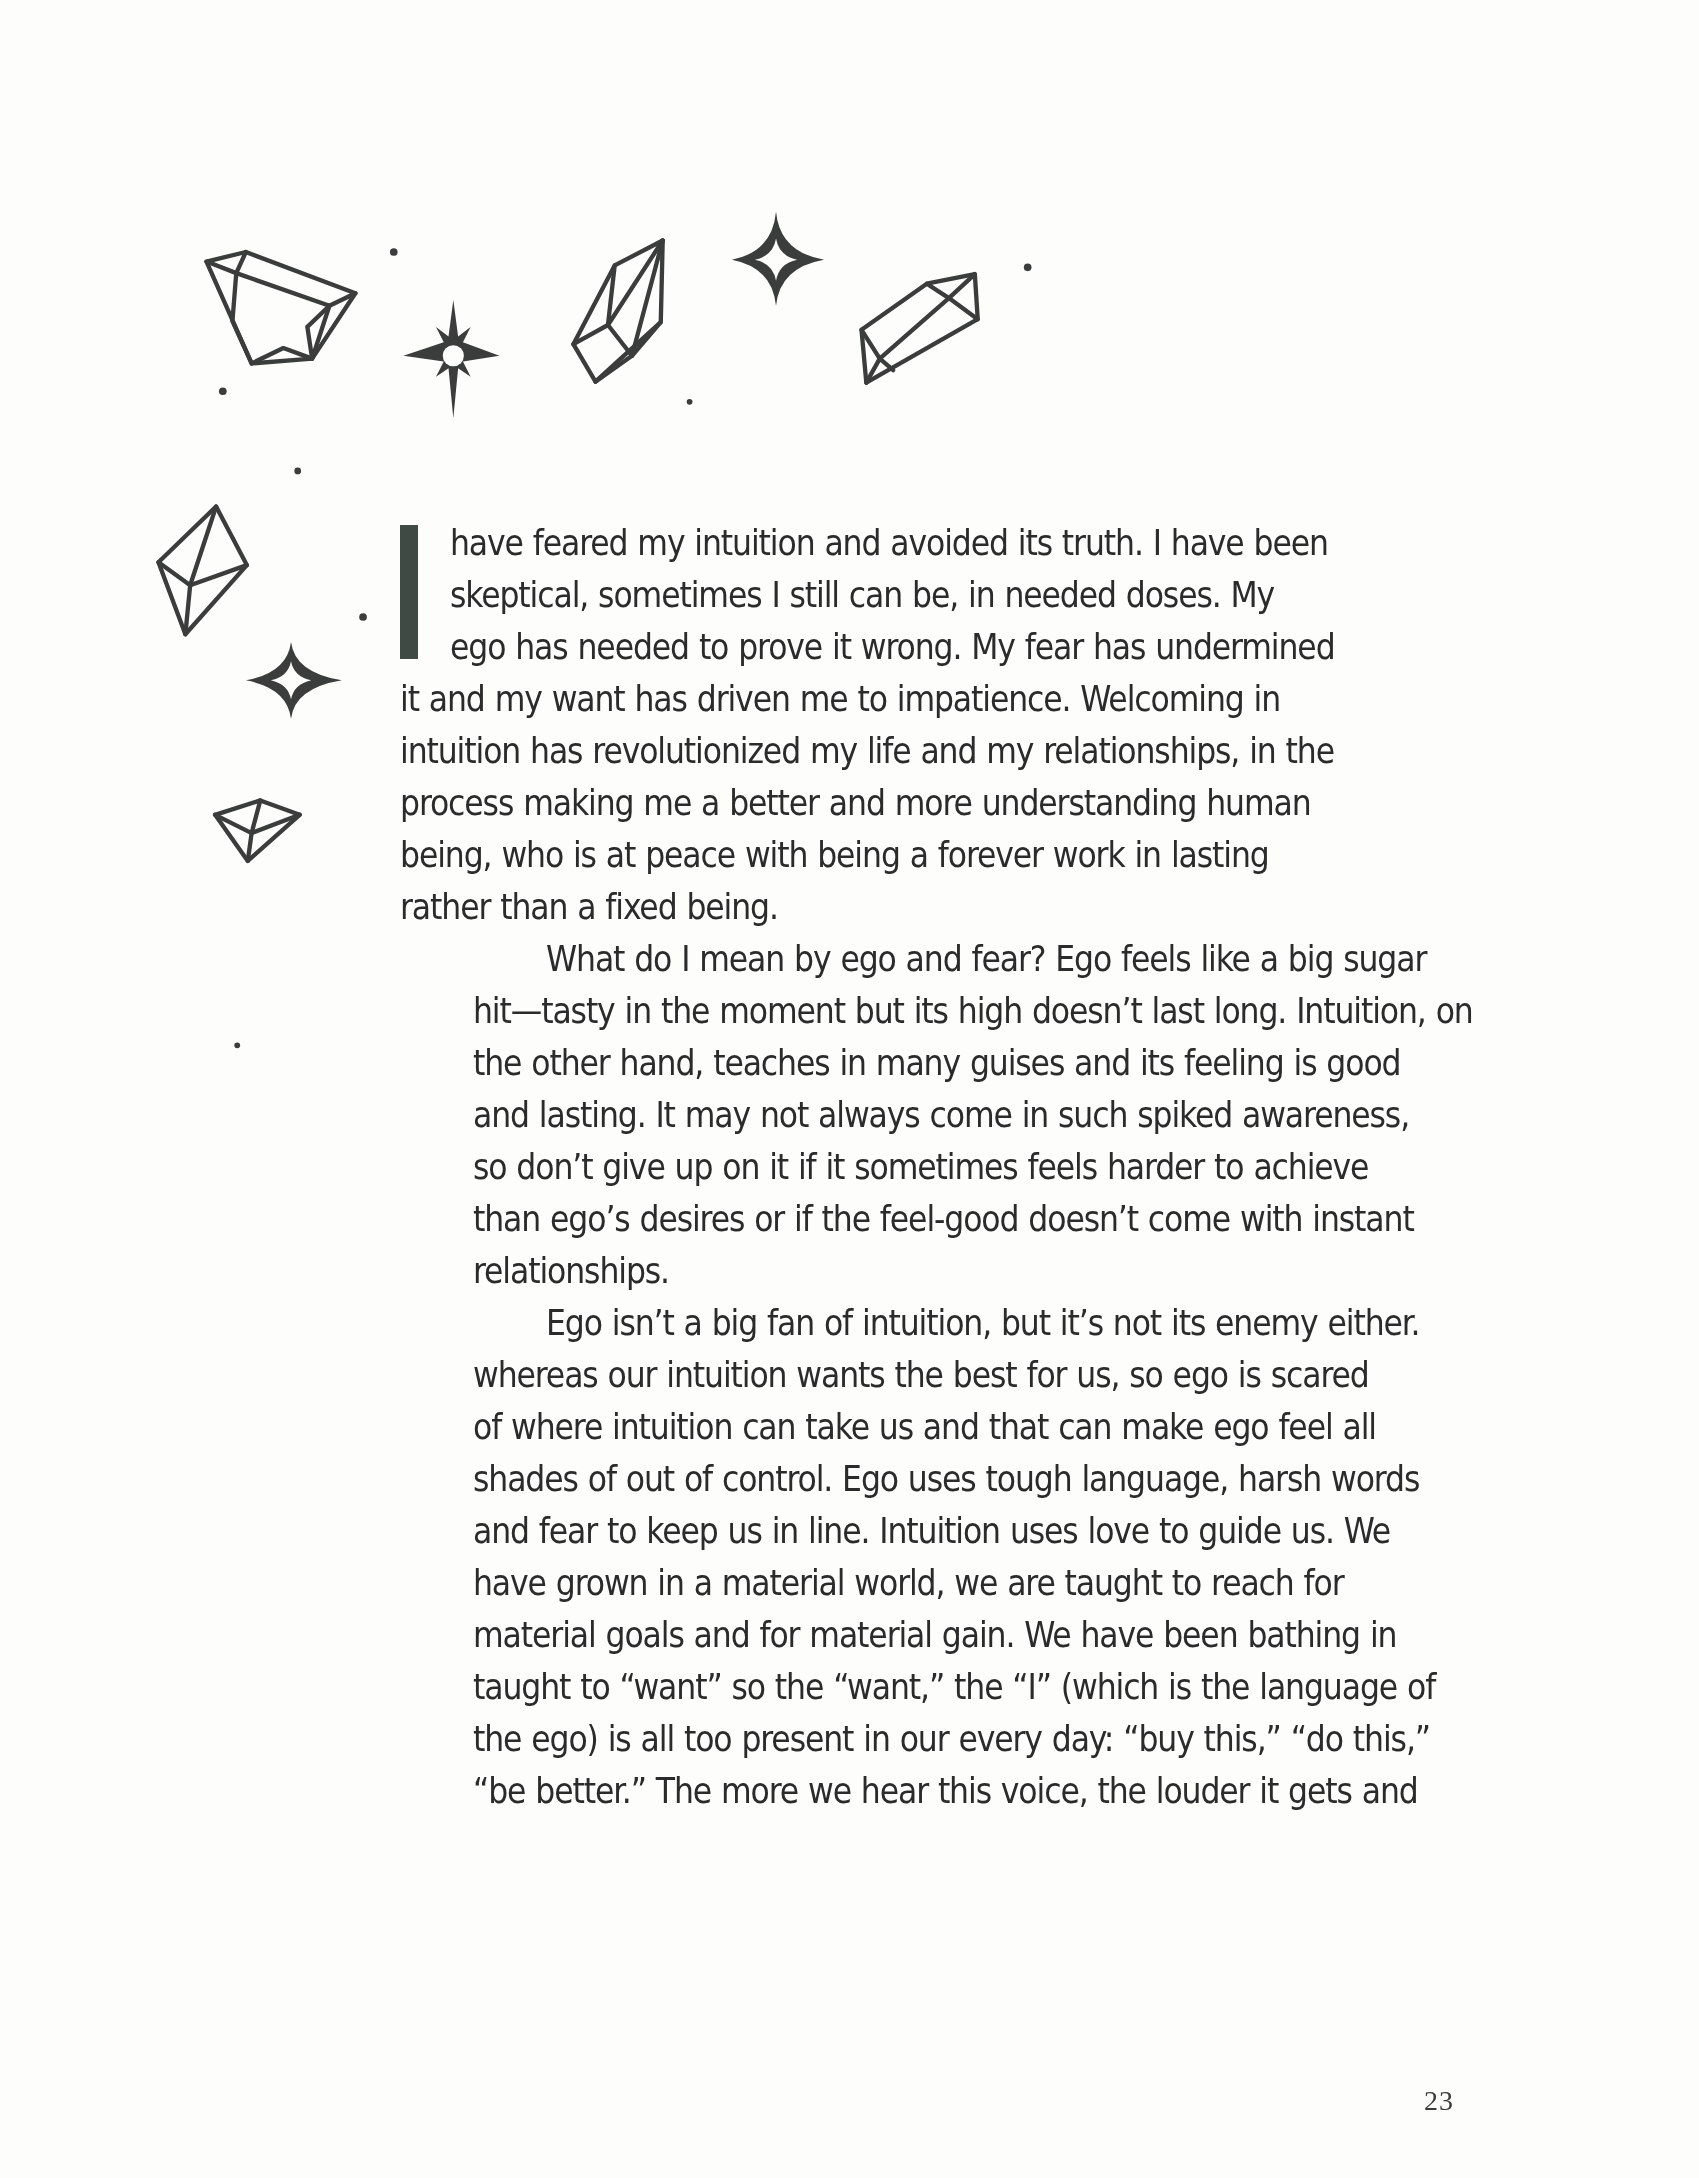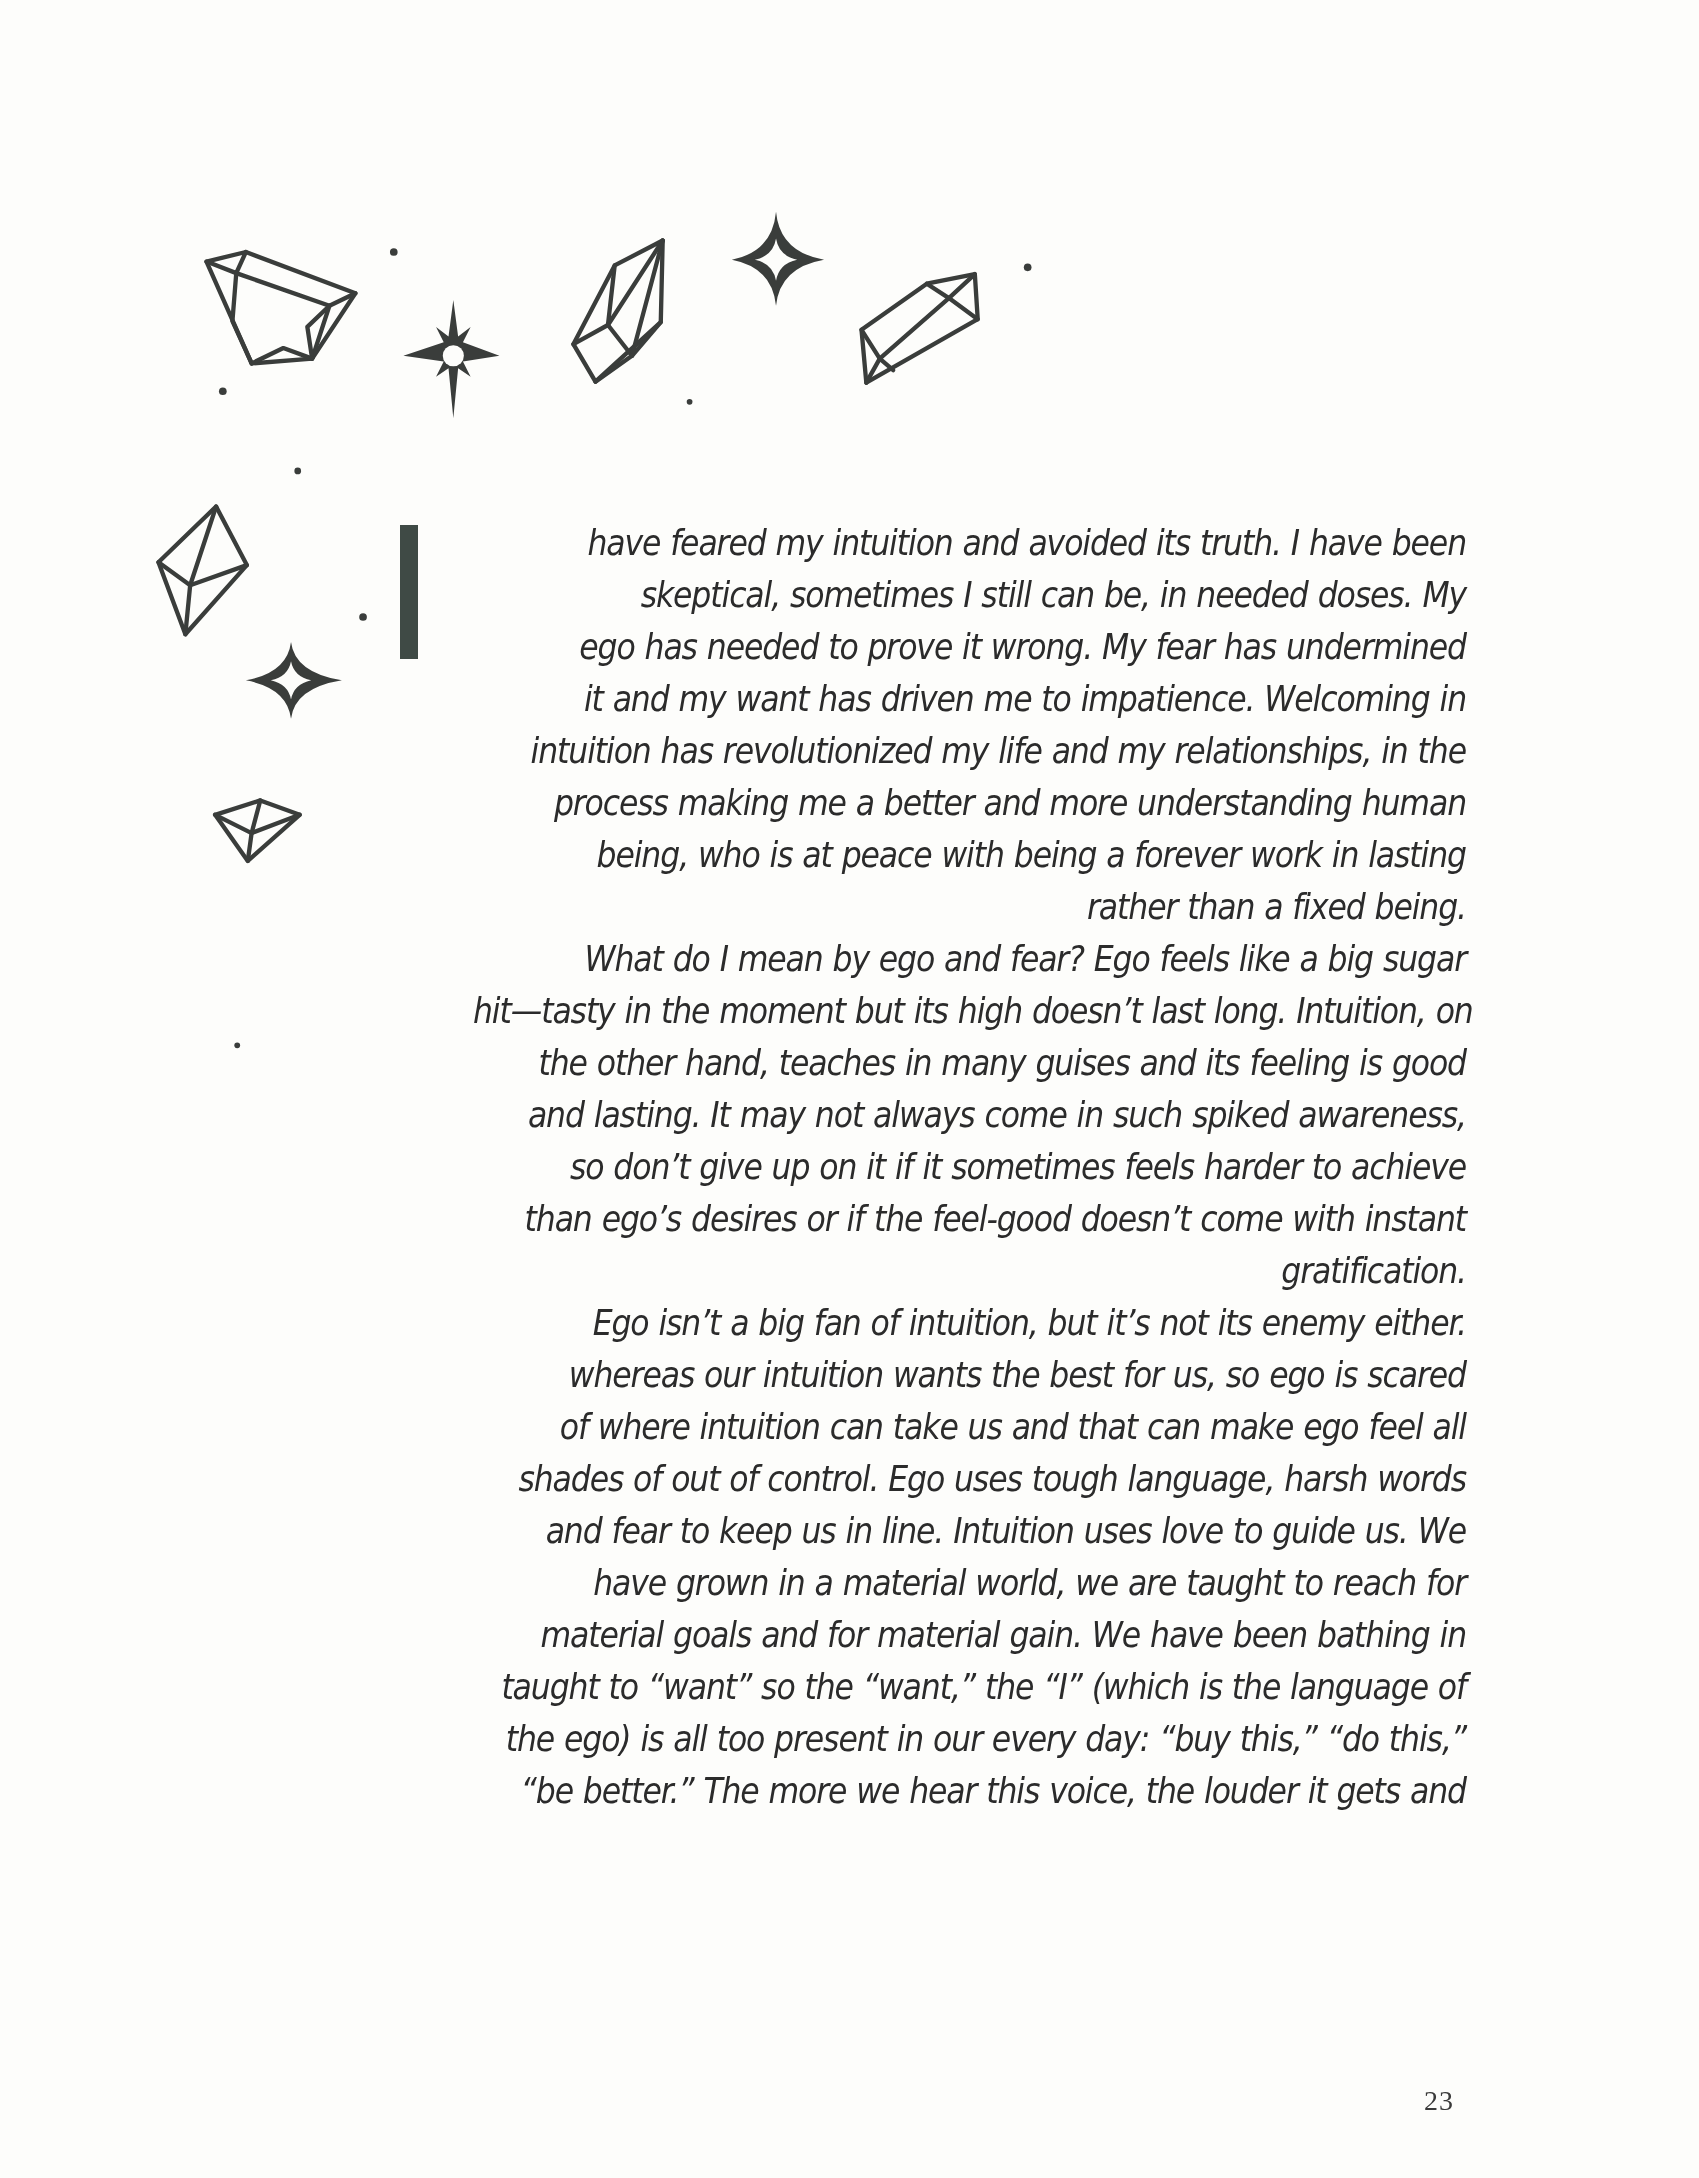--- a/index.html
+++ b/index.html
@@ -22,21 +22,21 @@
       position: absolute;
       left: 400px;
       top: 517px;
       width: 1066px;
       font-size: 35px;
       line-height: 52px;
       letter-spacing: -1.1px;
       word-spacing: 1px;
       font-stretch: condensed;
     }
-    .para { margin: 0; text-align: right; font-style: italic; }
+    .para { margin: 0; text-align: left; }
     .para.indent { text-indent: 73px; }
     .line { display: block; white-space: nowrap; }
     .first-para .line.dropped { padding-left: 50px; }
 
     .drop-cap {
       position: absolute;
       left: 0;
       top: 7.7px;
       width: 18px;
       height: 134px;
@@ -145,21 +145,21 @@
       </p>
     </div>
 
     <p class="para indent">
       <span class="line" style="padding-left:73px">What do I mean by ego and fear? Ego feels like a big sugar</span>
       <span class="line">hit—tasty in the moment but its high doesn’t last long. Intuition, on</span>
       <span class="line">the other hand, teaches in many guises and its feeling is good</span>
       <span class="line">and lasting. It may not always come in such spiked awareness,</span>
       <span class="line">so don’t give up on it if it sometimes feels harder to achieve</span>
       <span class="line">than ego’s desires or if the feel-good doesn’t come with instant</span>
-      <span class="line">gratification.</span>
+      <span class="line">relationships.</span>
     </p>
 
     <p class="para indent">
       <span class="line" style="padding-left:73px">Ego isn’t a big fan of intuition, but it’s not its enemy either.</span>
       <span class="line">whereas our intuition wants the best for us, so ego is scared</span>
       <span class="line">of where intuition can take us and that can make ego feel all</span>
       <span class="line">shades of out of control. Ego uses tough language, harsh words</span>
       <span class="line">and fear to keep us in line. Intuition uses love to guide us. We</span>
       <span class="line">have grown in a material world, we are taught to reach for</span>
       <span class="line">material goals and for material gain. We have been bathing in</span>

